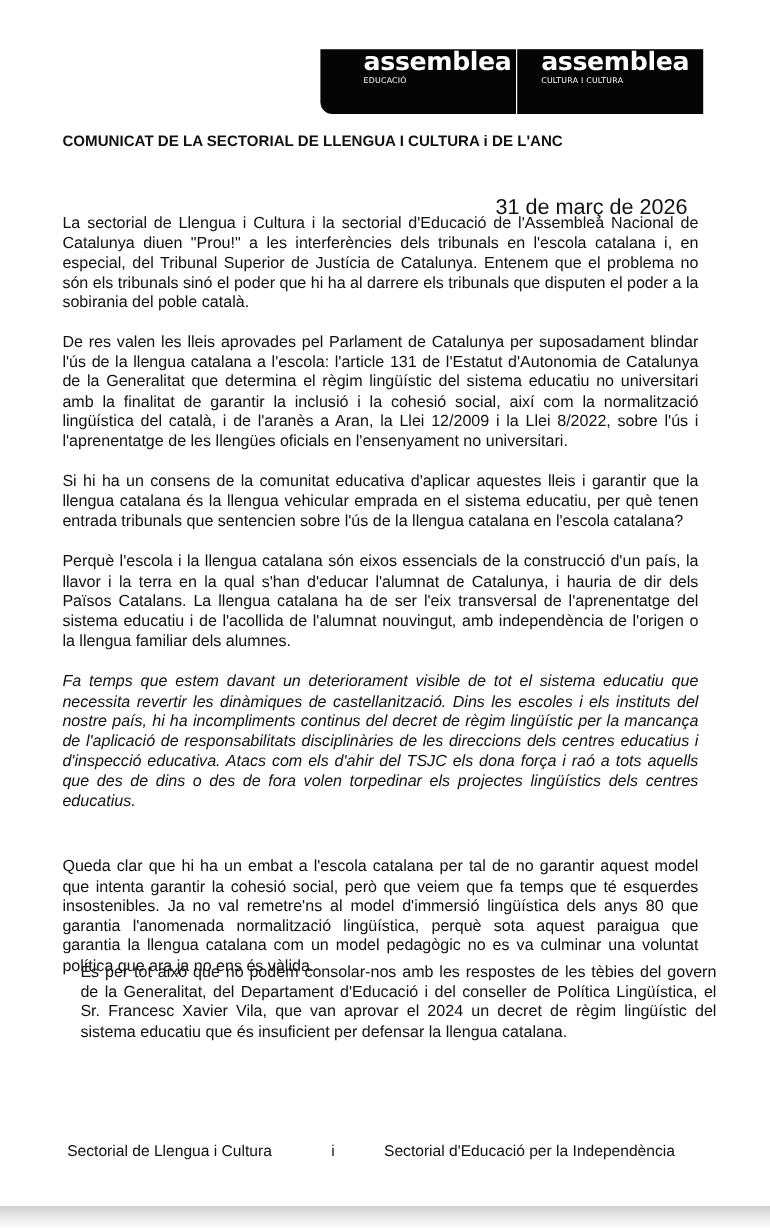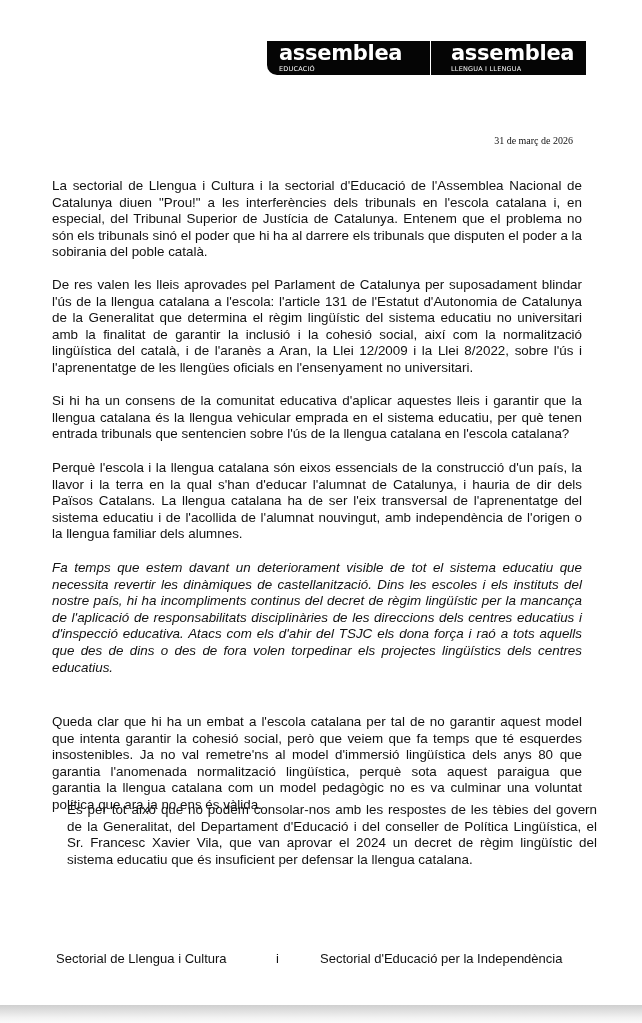--- a/index.html
+++ b/index.html
@@ -15,40 +15,40 @@
     background: #ffffff;
   }
   .bottom-band {
     position: absolute; left: 0; top: 1005px; width: 642px; height: 18px;
     background: linear-gradient(#cfcfcf, #f2f2f2 70%, #fafafa);
   }
   .logos {
     position: absolute; left: 267px; top: 41px; height: 49px; display: flex;
   }
   .logo {
-    background: #050505; color: #fff; height: 34px;
-    display: flex; flex-direction: column; justify-content: center;
-    padding: 0 0 0 12px; box-sizing: border-box;
+    background: #050505; color: #fff; height: 54px;
+    display: flex; flex-direction: column; 
+    padding: 0 0 0 36px; box-sizing: border-box;
   }
   .logo.edu { width: 163px; border-bottom-left-radius: 10px; }
   .logo.llc { width: 155px; margin-left: 1px; padding-left: 20px; }
   .logo .word {
     font-family: "DejaVu Sans", sans-serif; font-weight: bold;
     font-size: 21px; letter-spacing: -0.3px; line-height: 21px;
   }
   .logo .sub {
     font-family: "DejaVu Sans", sans-serif; font-size: 6.5px;
     letter-spacing: 0.2px; line-height: 8px; margin-top: 1px;
   }
   .title {
     position: absolute; left: 52px; top: 111px; font-size: 12.6px; font-weight: bold;
     white-space: nowrap;
   }
   .date {
-    position: absolute; right: 69px; top: 135px; font-size: 10px; white-space: nowrap; font-family: Liberation Serif, serif;
+    position: absolute; right: 69px; top: 162px; font-size: 18px; white-space: nowrap;
   }
   .para {
     position: absolute; left: 52px; width: 530px;
     font-size: 13.4px; line-height: 16.6px; text-align: justify;
     text-align-last: left;
   }
   .p1 { top: 178px; }
   .p2 { top: 277px; }
   .p3 { top: 393px; }
   .p4 { top: 460px; }
@@ -69,24 +69,25 @@
 <body>
 
 <div class="page">
   <div class="logos">
     <div class="logo edu">
       <span class="word">assemblea</span>
       <span class="sub">EDUCACIÓ</span>
     </div>
     <div class="logo llc">
       <span class="word">assemblea</span>
-      <span class="sub">LLENGUA I LLENGUA</span>
+      <span class="sub">CULTURA I CULTURA</span>
     </div>
   </div>
 
+  <div class="title">COMUNICAT DE LA SECTORIAL DE LLENGUA I CULTURA i DE L'ANC</div>
   <div class="date">31 de març de 2026</div>
 
   <p class="para p1" style="margin:0">La sectorial de Llengua i Cultura i la sectorial d'Educació de l'Assemblea Nacional de Catalunya diuen "Prou!" a les interferències dels tribunals en l'escola catalana i, en especial, del Tribunal Superior de Justícia de Catalunya. Entenem que el problema no són els tribunals sinó el poder que hi ha al darrere els tribunals que disputen el poder a la sobirania del poble català.</p>
   <p class="para p2" style="margin:0">De res valen les lleis aprovades pel Parlament de Catalunya per suposadament blindar l'ús de la llengua catalana a l'escola: l'article 131 de l'Estatut d'Autonomia de Catalunya de la Generalitat que determina el règim lingüístic del sistema educatiu no universitari amb la finalitat de garantir la inclusió i la cohesió social, així com la normalització lingüística del català, i de l'aranès a Aran, la Llei 12/2009 i la Llei 8/2022, sobre l'ús i l'aprenentatge de les llengües oficials en l'ensenyament no universitari.</p>
   <p class="para p3" style="margin:0">Si hi ha un consens de la comunitat educativa d'aplicar aquestes lleis i garantir que la llengua catalana és la llengua vehicular emprada en el sistema educatiu, per què tenen entrada tribunals que sentencien sobre l'ús de la llengua catalana en l'escola catalana?</p>
   <p class="para p4" style="margin:0">Perquè l'escola i la llengua catalana són eixos essencials de la construcció d'un país, la llavor i la terra en la qual s'han d'educar l'alumnat de Catalunya, i hauria de dir dels Països Catalans. La llengua catalana ha de ser l'eix transversal de l'aprenentatge del sistema educatiu i de l'acollida de l'alumnat nouvingut, amb independència de l'origen o la llengua familiar dels alumnes.</p>
   <p class="para p5" style="margin:0">Fa temps que estem davant un deteriorament visible de tot el sistema educatiu que necessita revertir les dinàmiques de castellanització. Dins les escoles i els instituts del nostre país, hi ha incompliments continus del decret de règim lingüístic  per la mancança de l'aplicació de responsabilitats disciplinàries de les direccions dels centres educatius i d'inspecció educativa. Atacs com els d'ahir del TSJC els dona força i raó a tots aquells que des de dins o des de fora volen torpedinar els projectes lingüístics dels centres educatius.</p>
   <p class="para p6" style="margin:0">Queda clar que hi ha un embat a l'escola catalana per tal de no garantir aquest model que intenta  garantir la cohesió social, però que veiem que fa temps que té esquerdes insostenibles. Ja no val remetre'ns al model d'immersió lingüística dels anys 80 que garantia l'anomenada normalització lingüística, perquè sota aquest paraigua que garantia la llengua catalana com un model pedagògic no es va culminar una voluntat política que ara ja no ens és vàlida.</p>
   <p class="para p7" style="margin:15px">És per tot això que no podem consolar-nos amb les respostes de les tèbies del govern de la Generalitat, del Departament d'Educació i del conseller de Política Lingüística, el Sr. Francesc Xavier Vila, que van aprovar el 2024 un decret de règim lingüístic del sistema educatiu que és insuficient per defensar la llengua catalana.</p>
 

